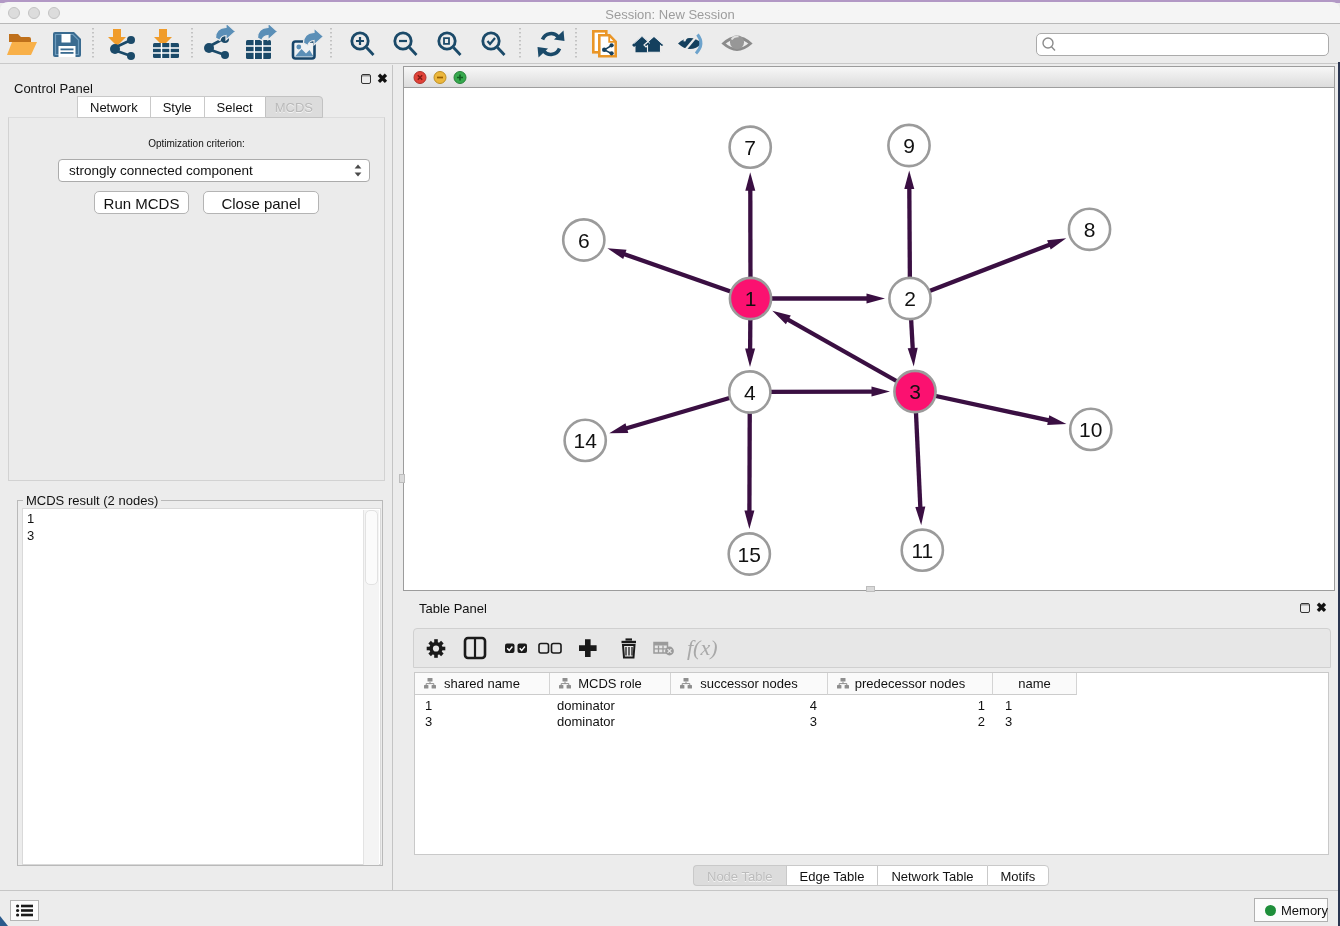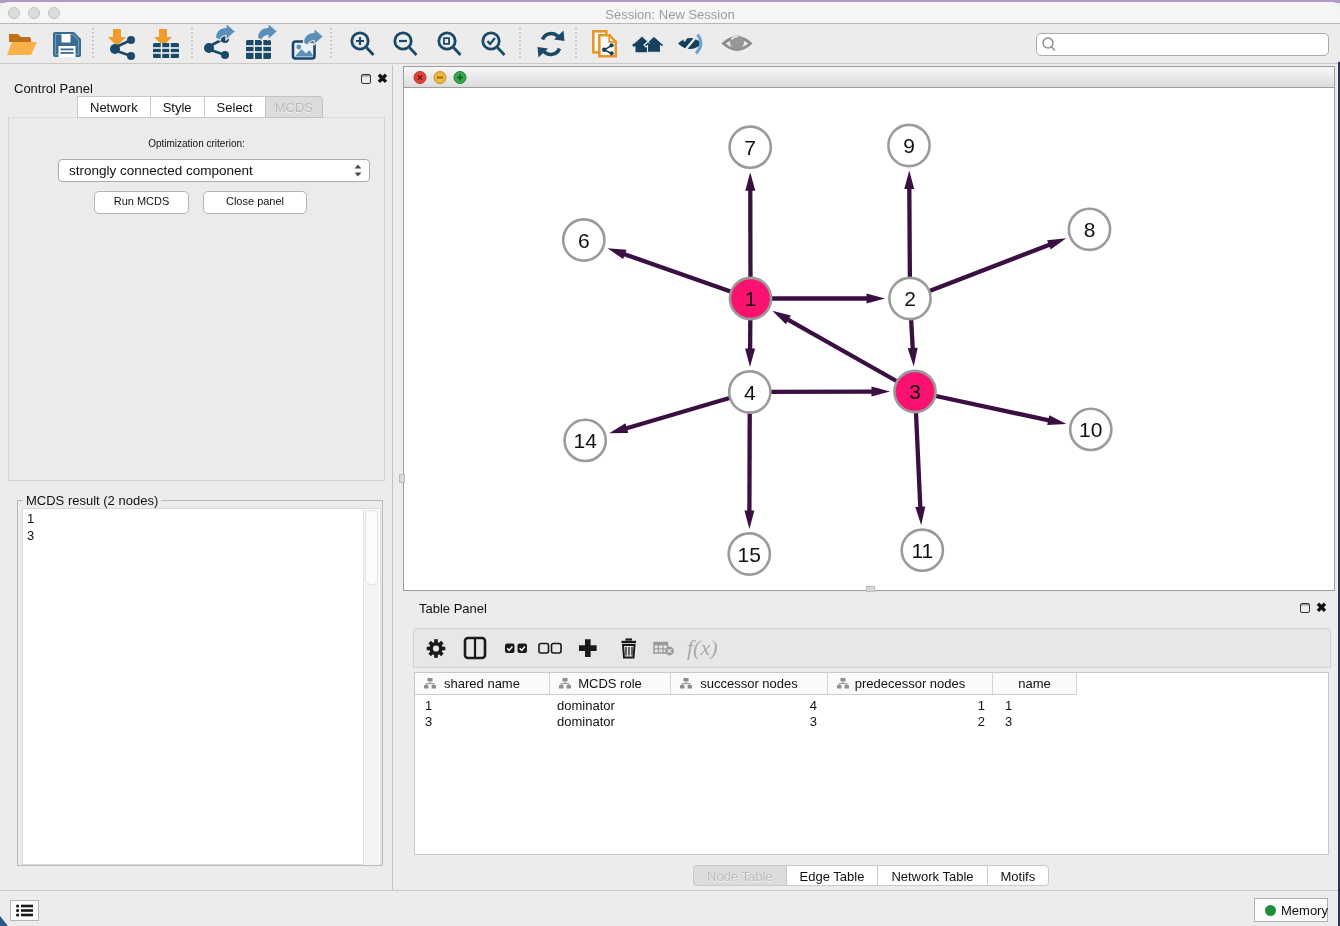--- a/index.html
+++ b/index.html
@@ -17,21 +17,21 @@
 #cphead { position:absolute; left:14px; top:16px; font-size:13px; color:#111; }
 .winbtn-sq { position:absolute; width:10px; height:10px; border:1.5px solid #333; border-radius:2px; box-shadow:inset 0 1.5px 0 #999; }
 .winbtn-x { position:absolute; font-size:13px; font-weight:bold; color:#111; }
 #cptabs { position:absolute; left:77px; top:31px; height:22px; display:flex; }
 .cptab { height:22px; font-size:13px; color:#111; background:#fff; border:1px solid #c9c9c9; border-right:none; padding:3px 12px 0; text-align:center; }
 .cptab.sel { background:#dcdcdc; color:#b9b9b9; text-shadow:0 1px 0 #f2f2f2; border:1px solid #c2c2c2; border-radius:0 4px 0 0; }
 #cpcontent { position:absolute; left:8px; top:52px; width:377px; height:364px; background:#ebebeb; border:1px solid #d2d2d2; border-top:1px solid #dcdcdc; }
 #optlabel { position:absolute; left:0; top:21px; width:100%; text-align:center; font-size:10px; color:#111; }
 #combo { position:absolute; left:36px; top:41px; width:311px; height:23px; background:#fff; border:1px solid #ababab; border-radius:4px; font-size:13.5px; color:#111; padding:3px 0 0 10px;margin-left:14px; }
 #combo .updn { position:absolute; right:7px; top:4px; }
-.btn { position:absolute; height:23px; background:#fff; border:1px solid #b4b4b4; border-radius:5px; font-size:11px; color:#111; text-align:center; padding-top:3px; }
+.btn { position:absolute; height:23px; background:#fff; border:1px solid #b4b4b4; border-radius:5px; font-size:15px; color:#111; text-align:center; padding-top:3px; }
 
 #fieldset { position:absolute; left:17px; top:435px; width:366px; height:366px; border:1px solid #b9b9b9; }
 #fslabel { position:absolute; left:5px; top:-8px; background:#ececec; padding:0 3px; font-size:13px; color:#111; }
 #fswhite { position:absolute; left:4px; top:7px; width:359px; height:357px; background:#fff; border:1px solid #d9d9d9; }
 #fsscroll { position:absolute; right:1px; top:1px; width:16px; height:355px; background:#f4f4f4; border-left:1px solid #e3e3e3; }
 #fsthumb { position:absolute; left:1px; top:0px; width:13px; height:75px; background:#fbfbfb; border:1px solid #e2e2e2; border-radius:5px; }
 #fstext { position:absolute; left:4px; top:2px; font-size:13px; color:#111; line-height:16.5px; }
 
 #sccwin { left:403px; top:66px; width:932px; height:525px; background:#fff; border:1px solid #9c9c9c; }
 #scctitle { position:absolute; left:0; top:0; width:100%; height:21px; background:linear-gradient(#f7f7f7,#dcdcdc); border-bottom:1px solid #9e9e9e; }
@@ -196,21 +196,21 @@
     <div class="cptab sel" style="border-right:1px solid #c2c2c2; padding:3px 9px 0;">MCDS</div>
   </div>
   <div id="optlabel" style="top:73px; width:393px;">Optimization criterion:</div>
   <div id="combo" style="left:44px; top:94px; width:312px;">strongly connected component
     <svg class="updn" width="8" height="13" viewBox="0 0 8 13">
         <path d="M4 0.5 L7.4 4.5 H0.6 Z" fill="#4a4a4a"></path>
         <path d="M4 12.5 L7.4 8.5 H0.6 Z" fill="#4a4a4a"></path>
       </svg>
   </div>
   <div class="btn" style="left:94px; top:126px; width:95px;">Run MCDS</div>
-  <div class="btn" style="left:203px; top:126px; width:104px;">Close panel</div>
+  <div class="btn" style="left:203px; top:126px; width:116px;">Close panel</div>
   <div id="fieldset">
     <div id="fslabel">MCDS result (2 nodes)</div>
     <div id="fswhite">
       <div id="fstext">1<br>3</div>
       <div id="fsscroll">
           <div id="fsthumb"></div>
         </div>
     </div>
   </div>
 </div>

